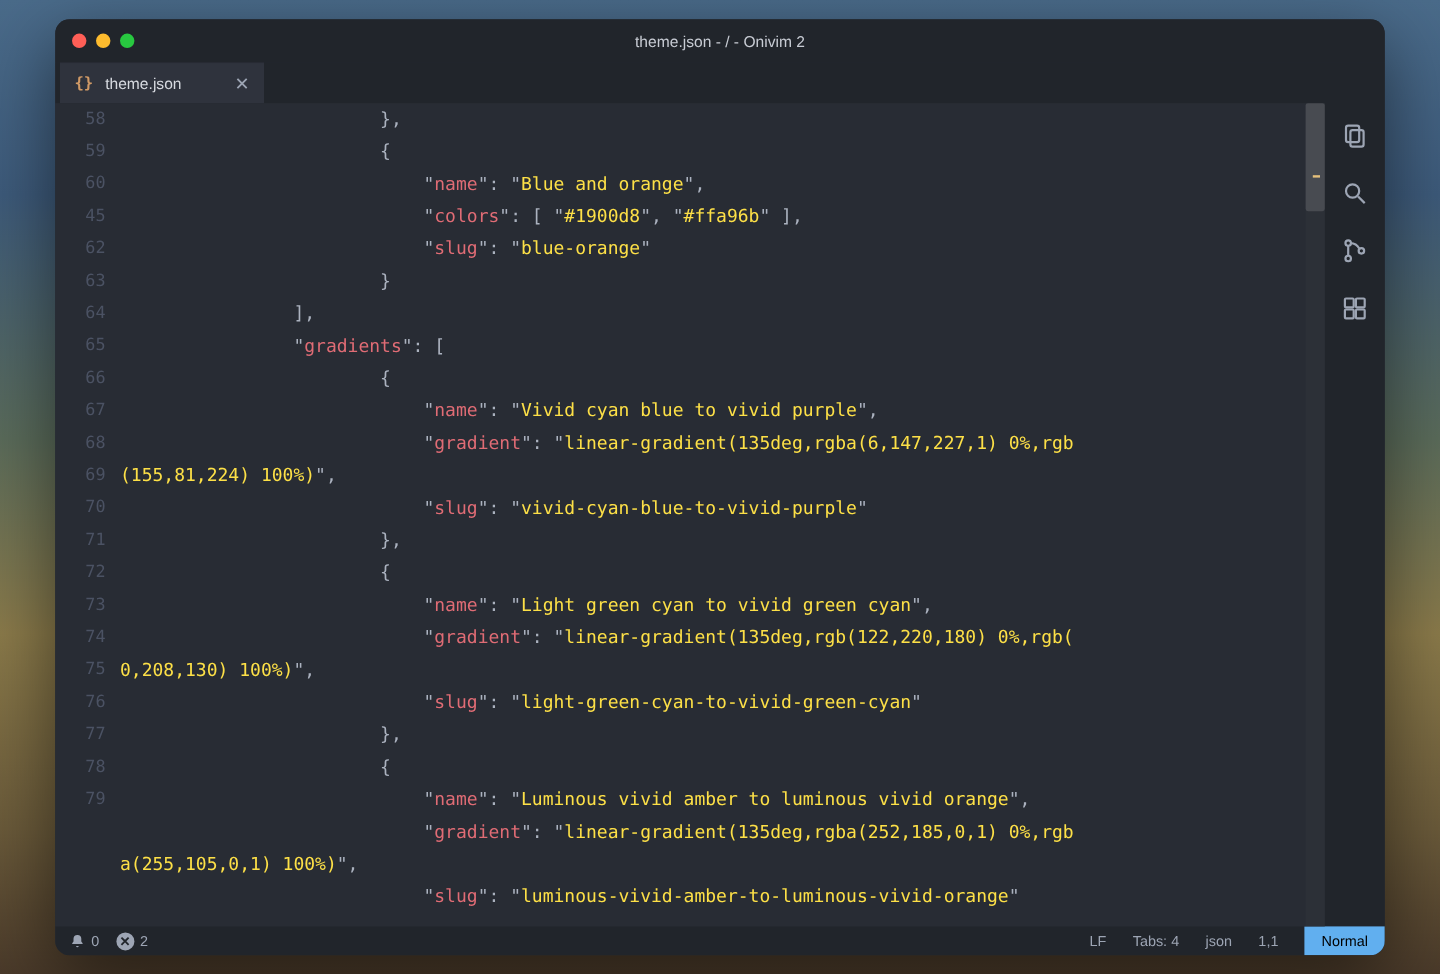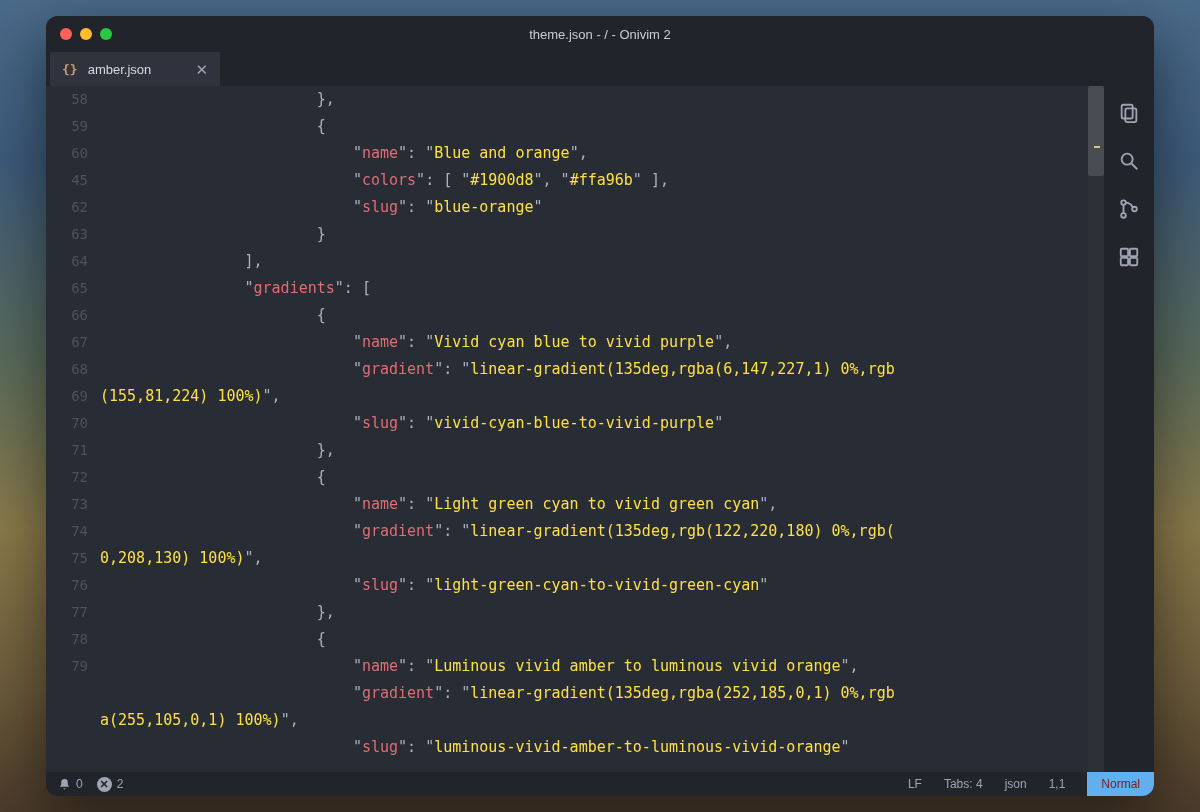--- a/index.html
+++ b/index.html
@@ -95,21 +95,21 @@
     font-size: 12px;
     padding: 0 0 0 12px;
     flex-shrink: 0;
     gap: 14px;
   }
   .statusbar .sb-left { display: flex; align-items: center; gap: 14px; }
   .statusbar .sb-right { margin-left: auto; display: flex; align-items: center; gap: 22px; padding-right: 0; text-align: right; }
   .sb-item { display: flex; align-items: center; gap: 5px; }
   .sb-mode {
     background: #61afef;
-    color: #7f1d1d;
+    color: #000000;
     padding: 0 14px;
     height: 24px;
     display: flex; align-items: center;
     font-weight: 500;
   }
   .sb-err {
     width: 15px; height: 15px; border-radius: 50%;
     background: #9da5b4; color: #21252b;
     display: inline-flex; align-items: center; justify-content: center;
     font-size: 11px; font-weight: bold;
@@ -141,21 +141,21 @@
       <div class="tl red"></div>
       <div class="tl yellow"></div>
       <div class="tl green"></div>
     </div>
     <div class="title">theme.json - / - Onivim 2</div>
   </div>
 
   <div class="tabbar">
     <div class="tab">
       <span class="brace">{}</span>
-      <span>amber.json</span>
+      <span>theme.json</span>
       <span class="close">✕</span>
     </div>
   </div>
 
   <div class="body-row">
     <div class="editor-wrap">
       <div class="editor-scroll">
         <div class="gutter" id="gutter">
             <div>58</div>
             <div>59</div>

